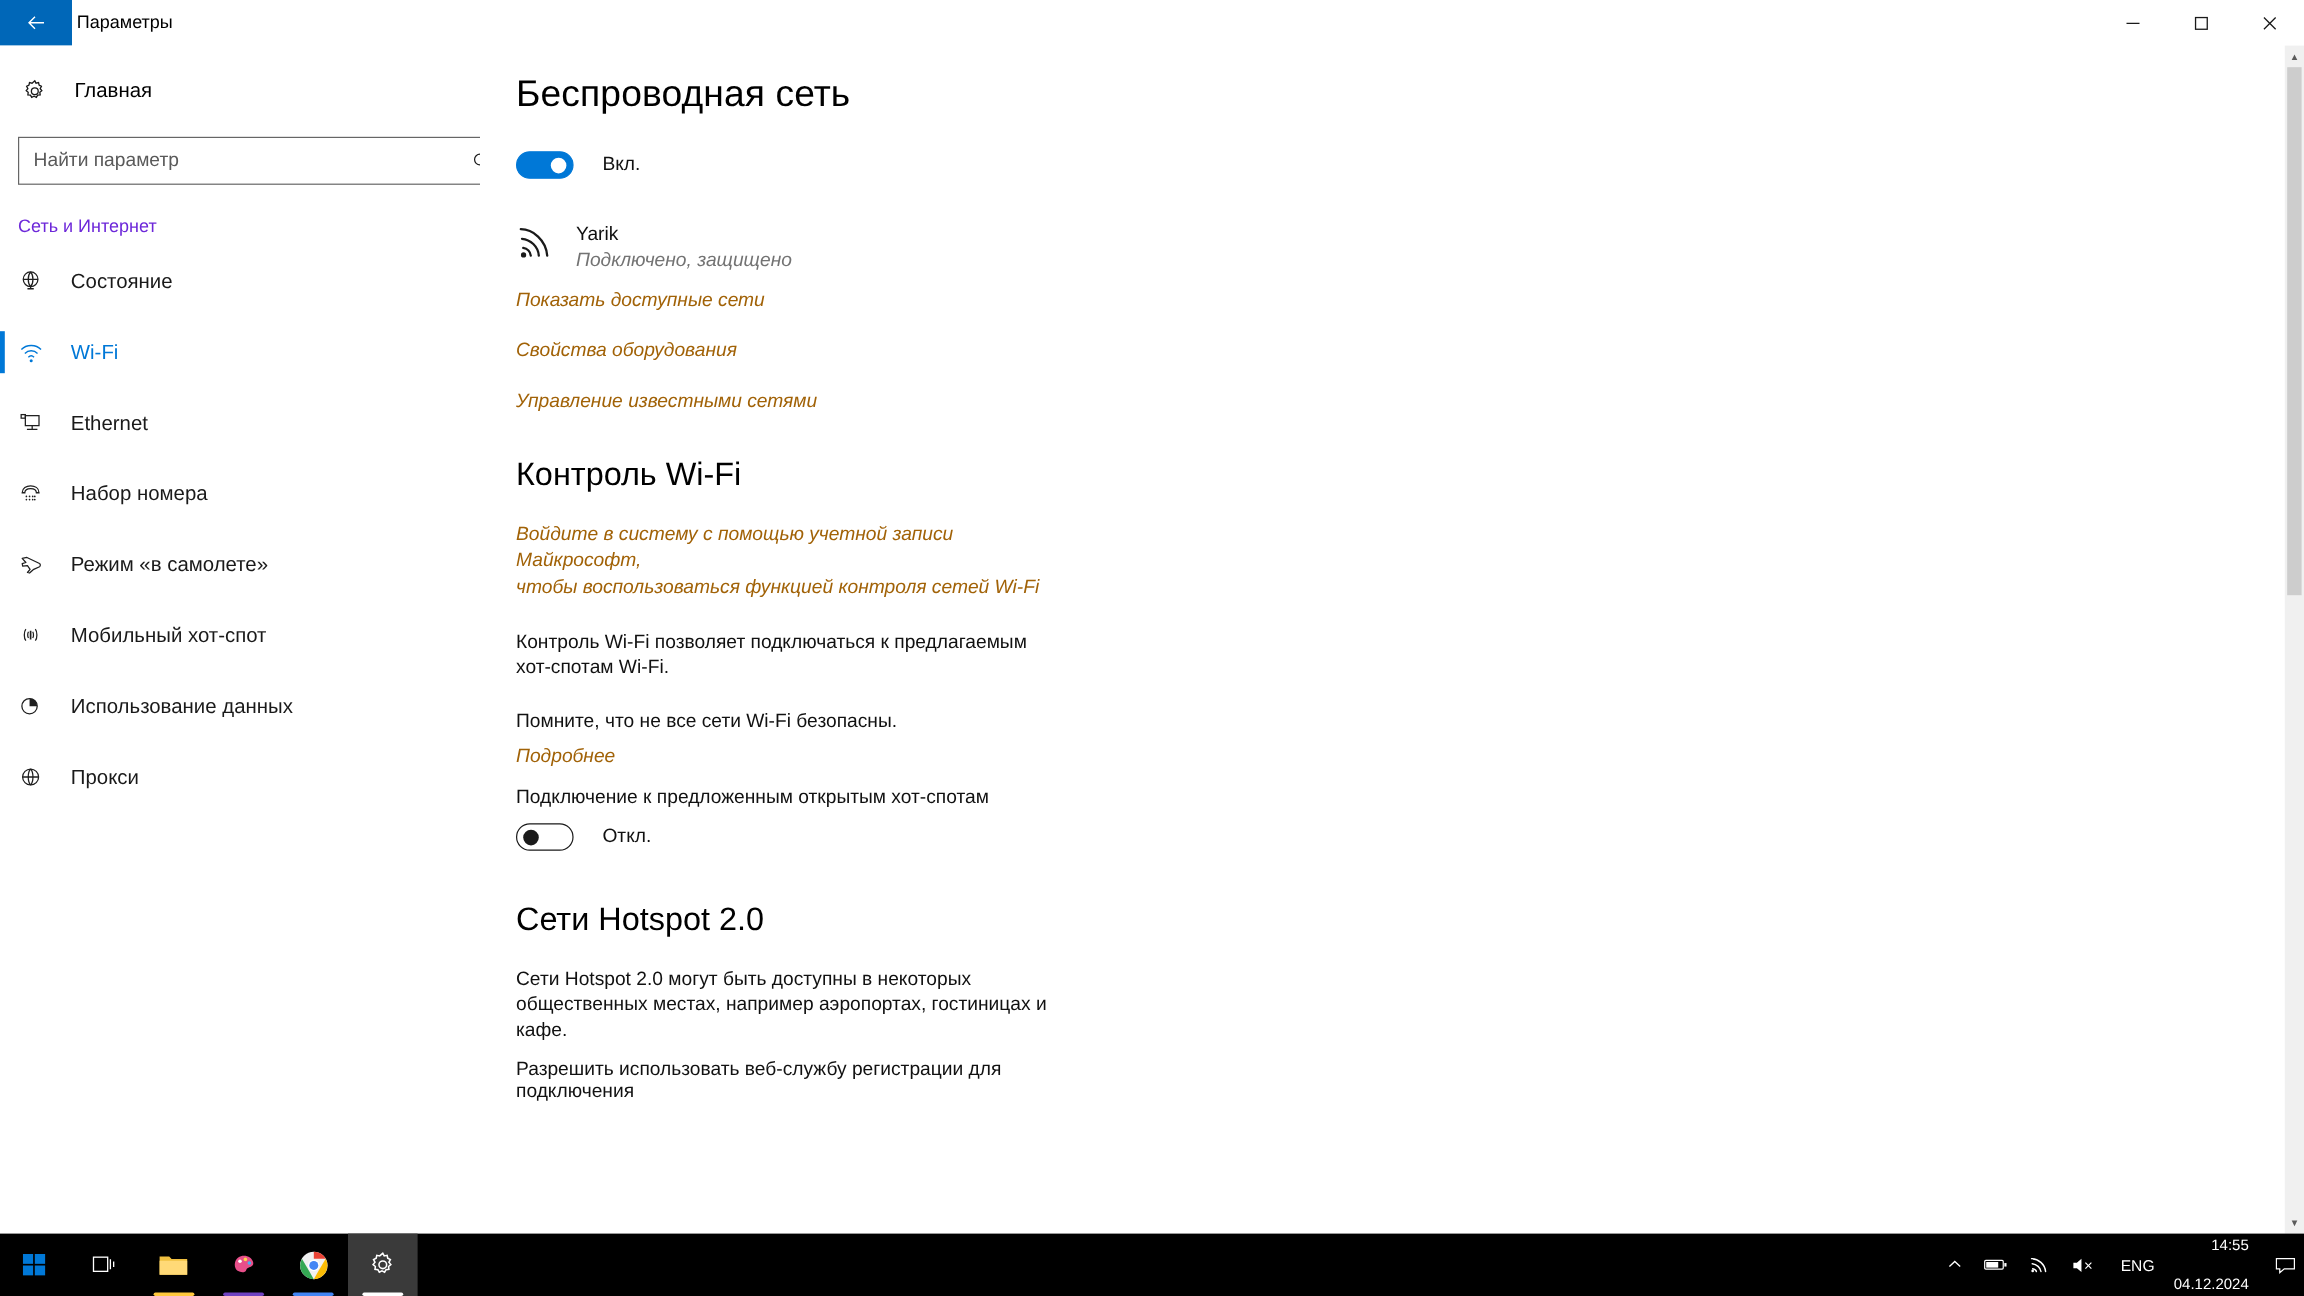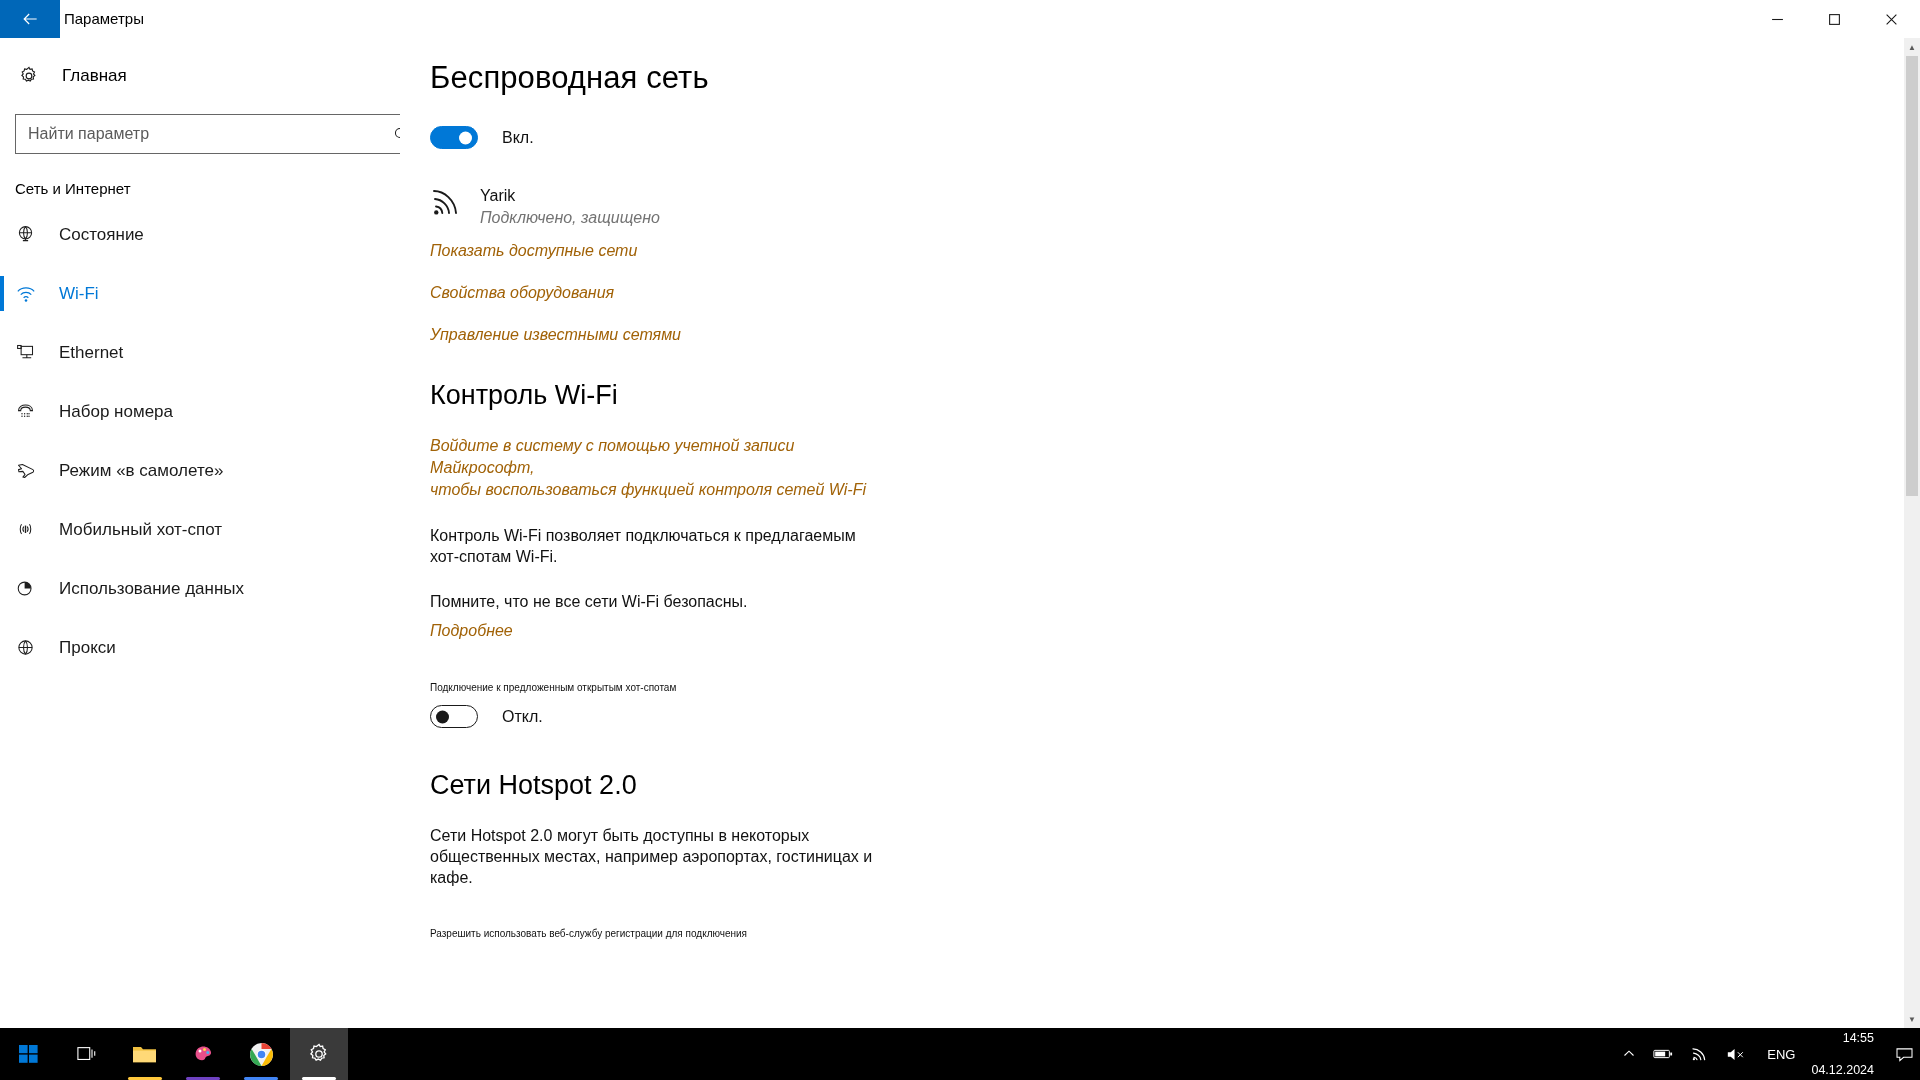--- a/index.html
+++ b/index.html
@@ -82,21 +82,21 @@
     font-size:16px;
     color:#000000;
     padding-left:12px;
   }
   .search-input::placeholder { color:#5a5a5a; }
   .search-icon { width:34px; display:flex; align-items:center; justify-content:center; cursor:pointer; }
 
   .nav-header {
     margin:26px 0 8px 15px;
     font-size:15px;
-    color:#000000;
+    color:#6d28d9;
   }
   .nav-list { margin-top:4px; }
   .nav-item {
     position:relative;
     display:flex; align-items:center;
     height:59px;
     padding-left:15px;
     cursor:pointer;
   }
   .nav-item.active { background:#ffffff; }
@@ -188,23 +188,23 @@
   .link-row { margin-top:20px; }
 
   .para {
     font-size:16px;
     color:#111111;
     line-height:21px;
     max-width:450px;
     margin-top:24px;
   }
   .label-line {
-    font-size:10px;
+    font-size:16px;
     color:#111111;
-    margin-top:40px;
+    margin-top:14px;
     margin-bottom:12px;
   }
 
   
   .scrollbar {
     position:absolute;
     right:0; top:38px;
     width:16px; height:990px;
     background:#f0f0f0;
   }

